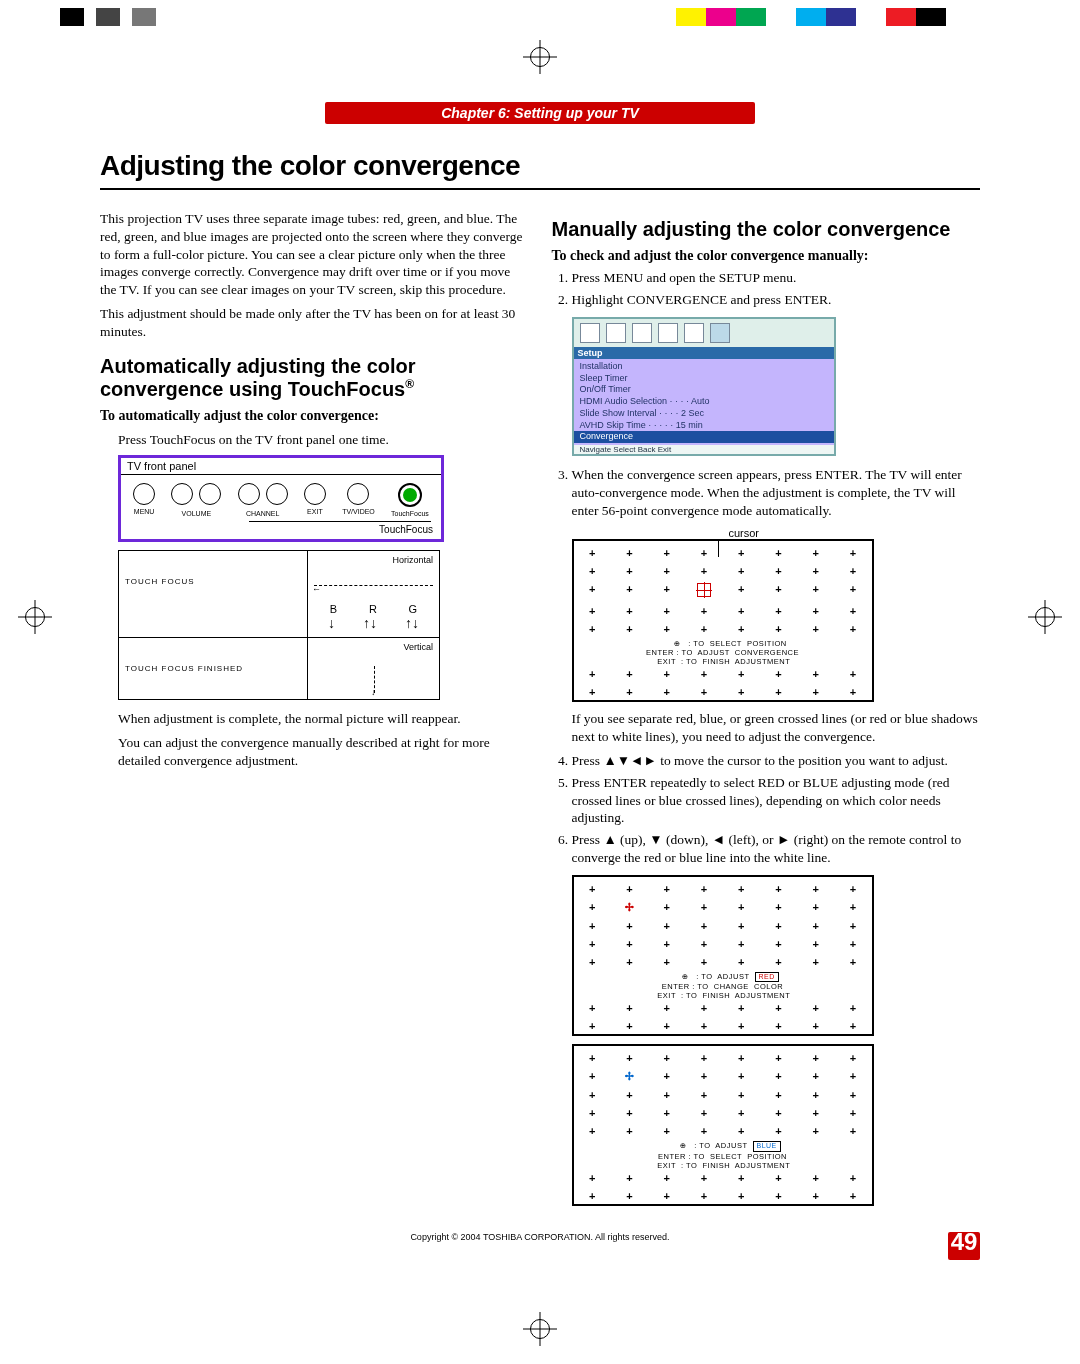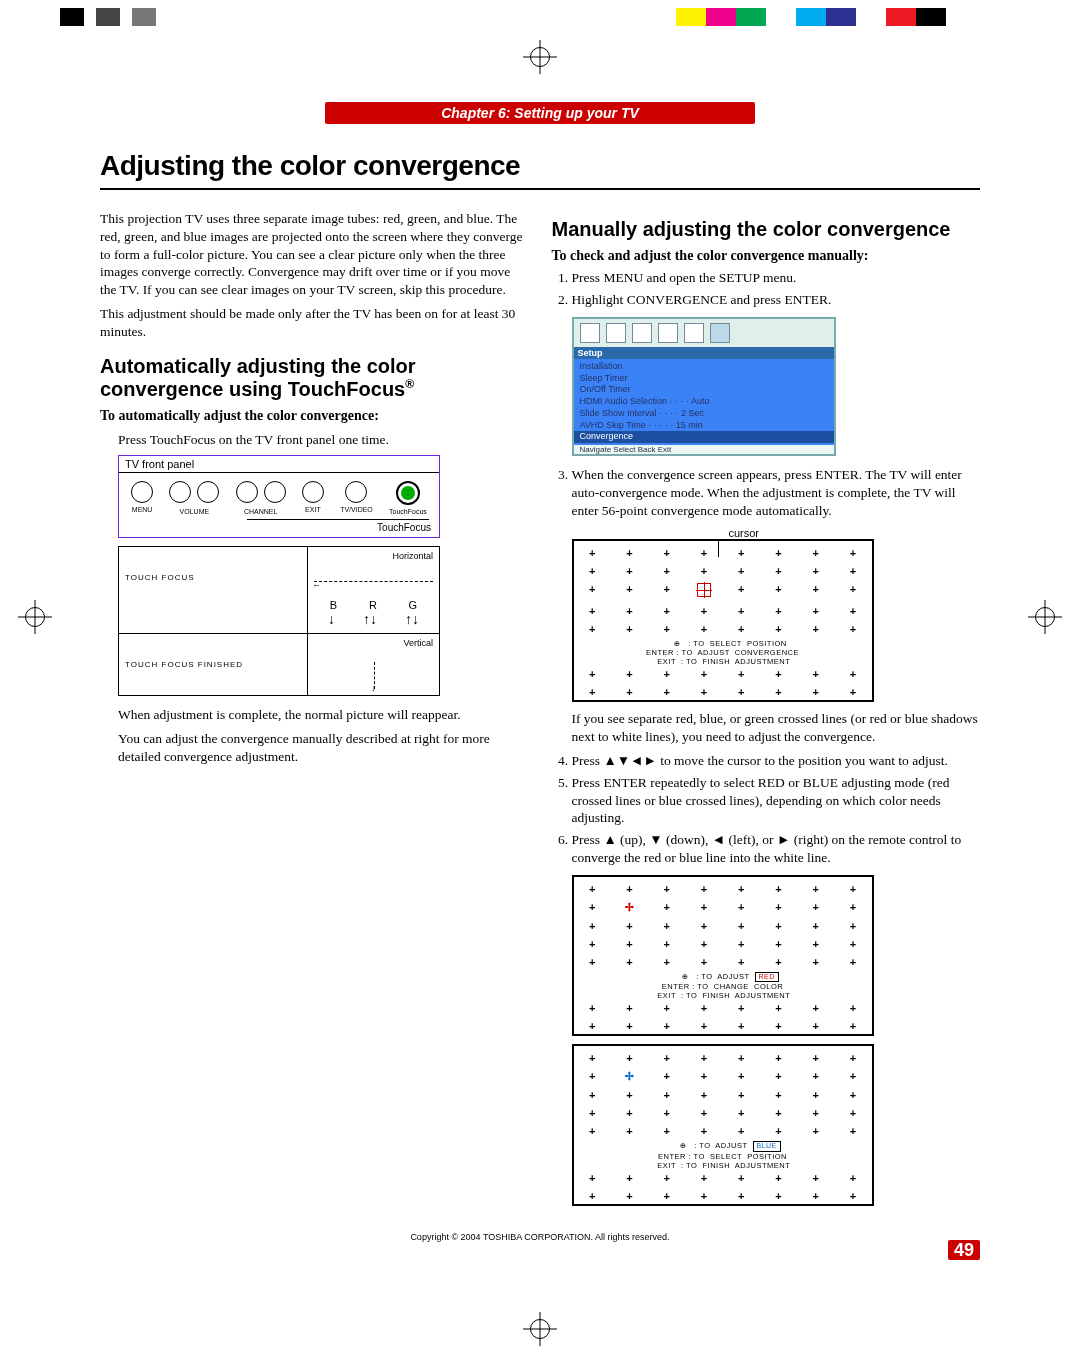--- a/index.html
+++ b/index.html
@@ -132,21 +132,21 @@
     display:flex; gap:6px; padding:4px 6px; background:#dfefea;
   }
   .menu-icons span {
     width:18px; height:18px; border:1px solid #789; background:#fff;
     display:inline-block;
   }
   .menu-icons span.sel { background:#bcd9e8; }
   .menu-setup-label {
     background:#2a6aa8; color:#fff; padding:1px 4px; font-weight:bold;
   }
-  .menu-list { background:#3b82f6; padding:2px 0; }
+  .menu-list { background:#c4b5fd; padding:2px 0; }
   .menu-list div { padding:0 6px; line-height:1.3; color:#236; }
   .menu-list div.sel { background:#1c4fa0; color:#fff; }
   .menu-nav { padding:0 6px; font-size:8px; color:#234; white-space:nowrap; }
 
   .grid-panel {
     width: 290px;
     margin: 6px 0 8px 20px;
     border: 2px solid #000;
     background: #fff;
     padding: 6px 4px 2px 4px;
@@ -173,21 +173,21 @@
     position:relative;
   }
   .cursor-mark::before, .cursor-mark::after {
     content:""; position:absolute; background:#c00;
   }
   .cursor-mark::before { left:50%; top:-2px; width:1px; height:16px; }
   .cursor-mark::after  { top:50%; left:-2px; height:1px; width:16px; }
 
   .tv-panel {
     width: 320px;
-    border:1px solid #6d28d9;
+    border:3px solid #6d28d9;
     margin: 6px 0 8px 18px;
   }
   .tv-panel-title {
     font-size:11px; font-family:Arial; padding:2px 6px;
     border-bottom:1px solid #000;
   }
   .tv-buttons {
     display:flex; justify-content:space-around;
     padding:8px 4px 2px 4px;
   }
@@ -229,23 +229,23 @@
     position:absolute; top:-14px; left:52%;
     font-family:Arial; font-size:11px;
   }
   .cursor-label::after {
     content:""; position:absolute; left:-10px; top:12px;
     width:1px; height:18px; background:#000;
   }
 
   .copyright { text-align:center; font-family:Arial; font-size:9px; margin-top:18px; }
   .page-num {
-    font-family:Arial; font-weight:bold; font-size:18px;
+    font-family:Arial; font-weight:bold; font-size:24px;
     color:#fff; background:#c00;
-    width:32px; height:20px; text-align:center; line-height:20px;
+    width:32px; height:28px; text-align:center; line-height:20px;
     border-radius:2px;
     position:absolute; right:0; bottom:-2px;
   }
 
   .arrow-sym { font-family:Arial; }
 </style>
 </head>
 <body>
 
 <div class="color-strip">

